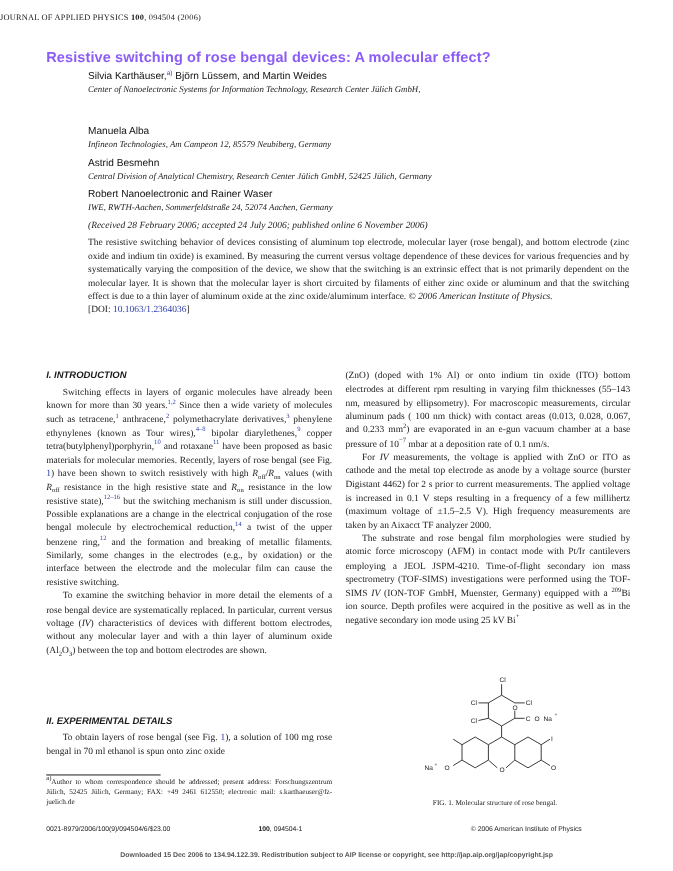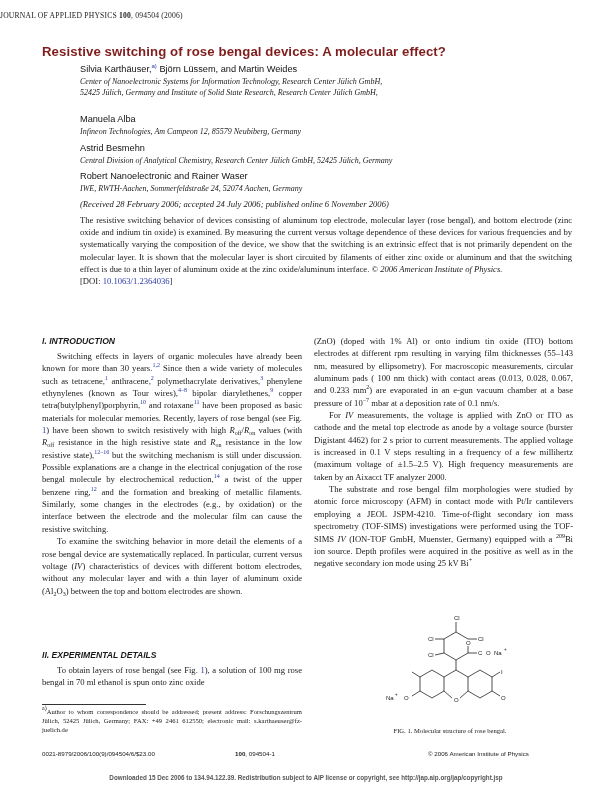--- a/index.html
+++ b/index.html
@@ -2,21 +2,21 @@
 <html><head>
 <meta charset="utf-8">
 <style>
   html, body { margin: 0; padding: 0; background: #ffffff; }
   body { width: 612px; height: 792px; position: relative; overflow: hidden; color: #1a1a1a; }
   .serif { font-family: "Liberation Serif", "DejaVu Serif", serif; }
   .sans { font-family: "Liberation Sans", "DejaVu Sans", sans-serif; }
   .abs { position: absolute; }
   .journal-header { top: 11px; left: 0; width: 596px; text-align: left; font-size: 7.6px; letter-spacing: 0.2px; }
   .journal-header b { font-weight: bold; }
-  .title { top: 44px; left: 42px; font-size: 13.2px; font-weight: bold; color: #7f1d1d; letter-spacing: 0.1px; }
+  .title { top: 44px; left: 42px; font-size: 13.2px; font-weight: bold; color: #8b5cf6; letter-spacing: 0.1px; }
   .authors { left: 80px; font-size: 9.2px; color: #111; }
   .affil { left: 80px; font-size: 8px; font-style: italic; line-height: 11.2px; color: #222; }
   .received { top: 199px; left: 80px; font-size: 8.6px; font-style: italic; }
   .abstract { top: 214px; left: 80px; width: 492px; font-size: 8.6px; line-height: 12.2px; text-align: justify; }
   .abstract .doi { color: #2a3aa8; }
   .abstract i { font-style: italic; }
   .sec-head { font-size: 8.6px; font-weight: bold; font-style: italic; }
   .col { font-size: 8.6px; line-height: 12.35px; text-align: justify; }
   .col p { margin: 0; text-indent: 15px; }
   .col p.noind { text-indent: 0; }
@@ -38,21 +38,20 @@
   <b>100</b><span>, 094504 (2006)</span>
 </div>
 
 <div class="abs title sans">Resistive switching of rose bengal devices: A molecular effect?</div>
 
 <div class="abs authors sans" style="top:64px;">
   <span>Silvia Karthäuser,</span><sup class="ref">a)</sup><span> Björn Lüssem, and Martin Weides</span>
 </div>
 <div class="abs affil serif" style="top:76px;">
   <div>Center of Nanoelectronic Systems for Information Technology, Research Center Jülich GmbH,</div>
-  <div>52425 Jülich, Germany and Institute of Solid State Research, Research Center Jülich GmbH,</div>
 </div>
 
 <div class="abs authors sans" style="top:114px;">Manuela Alba</div>
 <div class="abs affil serif" style="top:126px;">Infineon Technologies, Am Campeon 12, 85579 Neubiberg, Germany</div>
 
 <div class="abs authors sans" style="top:143px;">Astrid Besmehn</div>
 <div class="abs affil serif" style="top:155px;">Central Division of Analytical Chemistry, Research Center Jülich GmbH, 52425 Jülich, Germany</div>
 
 <div class="abs authors sans" style="top:171px;">Robert Nanoelectronic and Rainer Waser</div>
 <div class="abs affil serif" style="top:183px;">IWE, RWTH-Aachen, Sommerfeldstraße 24, 52074 Aachen, Germany</div>

